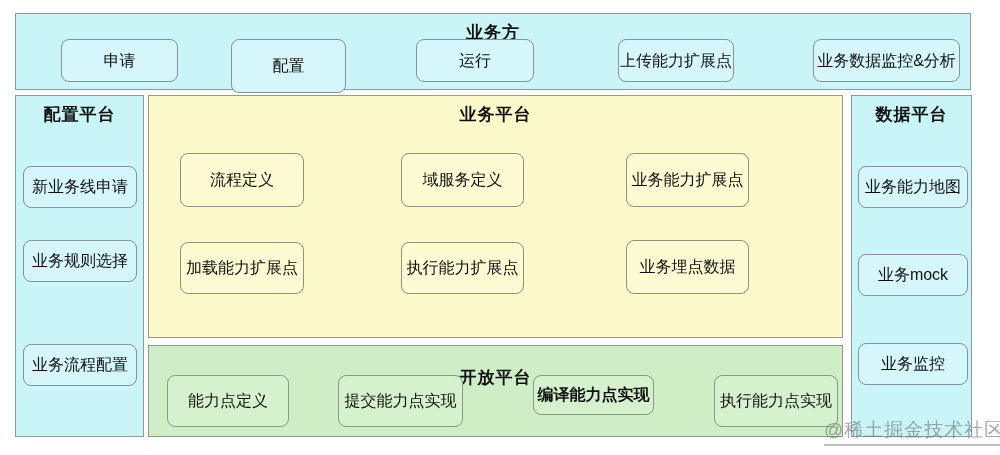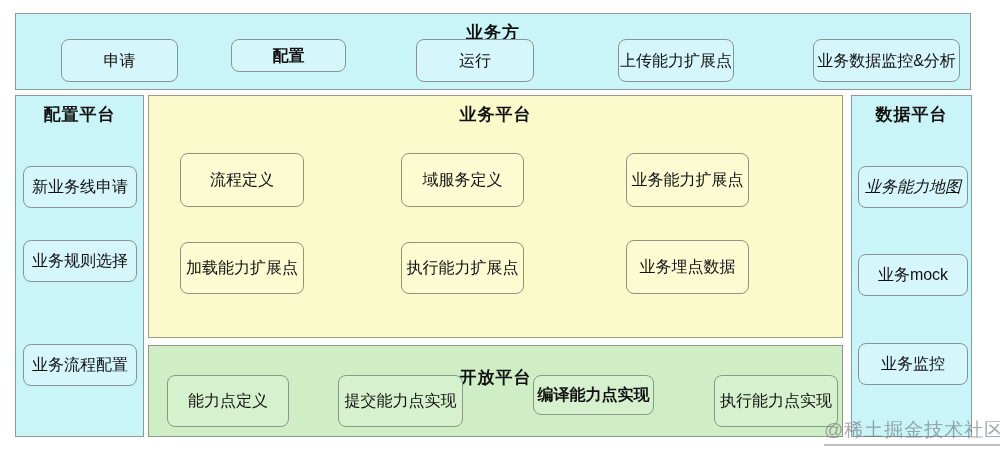--- a/index.html
+++ b/index.html
@@ -57,21 +57,21 @@
   }
 </style>
 </head>
 <body>
 
 <div class="canvas">
 
   <div class="section cyan" style="left:15px; top:13px; width:956px; height:77px;">
     <div class="section-title">业务方</div>
     <div class="box cyan" style="left:45px; top:25px; width:117px; height:43px;">申请</div>
-    <div class="box cyan" style="left:215px; top:25px; width:115px; height:33px;font-weight:bold;">配置</div>
+    <div class="box cyan" style="left:215px; top:25px; width:115px; height:54px;">配置</div>
     <div class="box cyan" style="left:400px; top:25px; width:118px; height:43px;">运行</div>
     <div class="box cyan" style="left:602px; top:25px; width:116px; height:43px;">上传能力扩展点</div>
     <div class="box cyan" style="left:797px; top:25px; width:147px; height:43px;">业务数据监控&amp;分析</div>
   </div>
 
   <div class="section cyan" style="left:15px; top:95px; width:129px; height:342px;">
     <div class="section-title">配置平台</div>
     <div class="box cyan" style="left:7px; top:70px; width:114px; height:42px;">新业务线申请</div>
     <div class="box cyan" style="left:7px; top:144px; width:114px; height:42px;">业务规则选择</div>
     <div class="box cyan" style="left:7px; top:248px; width:114px; height:42px;">业务流程配置</div>
@@ -90,20 +90,20 @@
   <div class="section green" style="left:148px; top:345px; width:695px; height:92px;">
     <div class="section-title" style="padding-top:4px;margin-top:16px;">开放平台</div>
     <div class="box green" style="left:18px; top:29px; width:122px; height:52px;">能力点定义</div>
     <div class="box green" style="left:189px; top:29px; width:125px; height:52px;">提交能力点实现</div>
     <div class="box green" style="left:384px; top:29px; width:121px; height:40px;font-weight:bold;">编译能力点实现</div>
     <div class="box green" style="left:565px; top:29px; width:124px; height:52px;">执行能力点实现</div>
   </div>
 
   <div class="section cyan" style="left:851px; top:95px; width:121px; height:342px;">
     <div class="section-title">数据平台</div>
-    <div class="box cyan" style="left:6px; top:70px; width:110px; height:42px;font-style:italic;">业务能力地图</div>
+    <div class="box cyan" style="left:6px; top:70px; width:110px; height:42px;">业务能力地图</div>
     <div class="box cyan" style="left:6px; top:158px; width:110px; height:42px;">业务mock</div>
     <div class="box cyan" style="left:6px; top:247px; width:110px; height:42px;">业务监控</div>
   </div>
 
   <div class="watermark">@稀土掘金技术社区</div>
 
 </div>
 
 </body></html>

